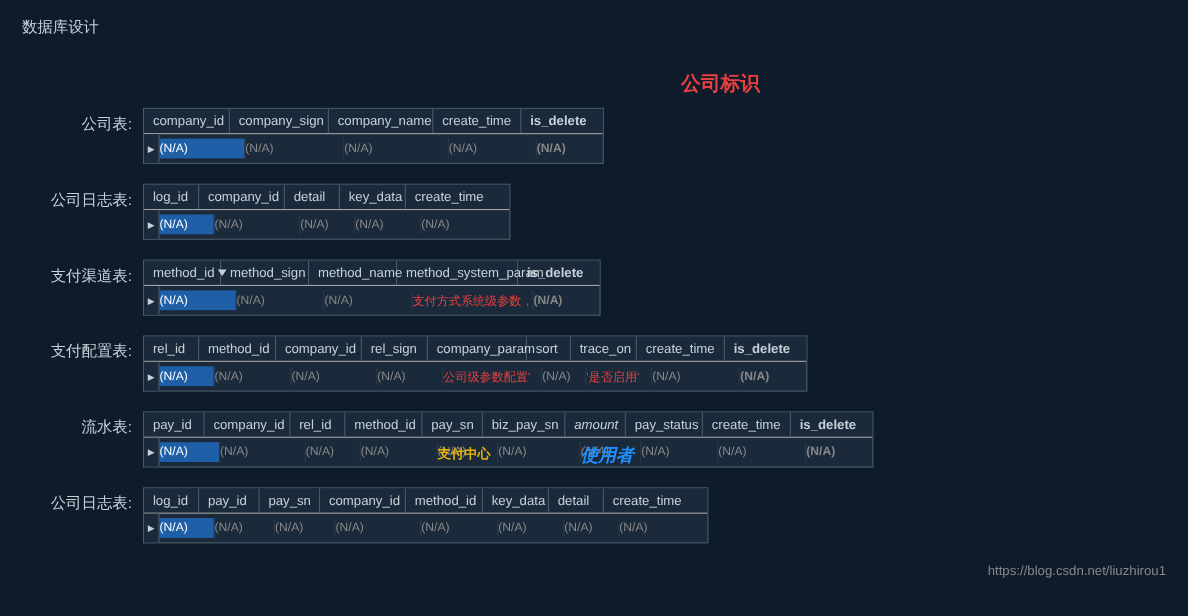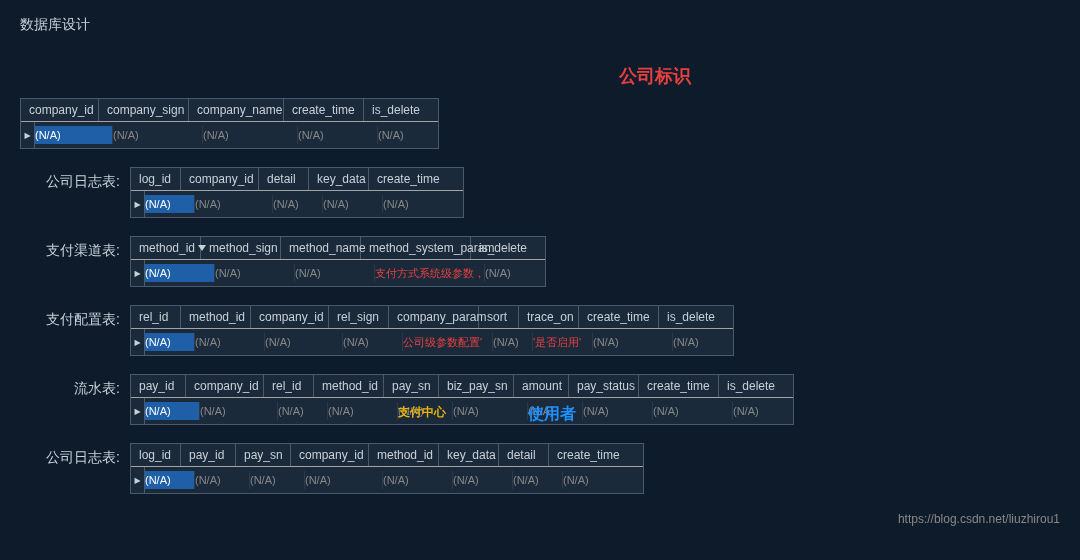--- a/index.html
+++ b/index.html
@@ -118,56 +118,57 @@
       margin-top: 10px;
     }
     .flow-table-wrapper {
       position: relative;
     }
     
     .w-company-id { width: 78px; }
     .w-company-sign { width: 90px; }
     .w-company-name { width: 95px; }
     .w-create-time { width: 80px; }
-    .w-is-delete { width: 60px; }
+    .w-is-delete { width: 60px; font-weight: bold; }
 
     .w-log-id { width: 50px; }
     .w-detail { width: 50px; }
     .w-key-data { width: 60px; }
 
     .w-method-id { width: 70px; }
     .w-method-sign { width: 80px; }
     .w-method-name { width: 80px; }
     .w-method-system-param { width: 110px; }
 
     .w-rel-id { width: 50px; }
     .w-rel-sign { width: 60px; }
     .w-company-param { width: 90px; }
     .w-sort { width: 40px; }
     .w-trace-on { width: 60px; }
 
     .w-pay-id { width: 55px; }
     .w-pay-sn { width: 55px; }
     .w-biz-pay-sn { width: 75px; }
-    .w-amount { width: 55px; }
+    .w-amount { width: 55px; font-style: italic; }
     .w-pay-status { width: 70px; }
 
     .w-key-data2 { width: 60px; }
     .w-detail2 { width: 50px; }
   </style>
 </head>
 <body>
 
 <div class="page-title">数据库设计</div>
 
 <div class="company-sign-label">公司标识</div>
 
 <div id="tables-container">
 
   <div class="table-row-container">
+    <div class="row-label">公司表:</div>
     <div class="db-table">
       <div class="db-table-header">
         <div class="col-header w-company-id">company_id</div>
         <div class="col-header w-company-sign">company_sign</div>
         <div class="col-header w-company-name">company_name</div>
         <div class="col-header w-create-time">create_time</div>
         <div class="col-header w-is-delete">is_delete</div>
       </div>
       <div class="db-table-body">
         <div class="row-indicator"></div>

